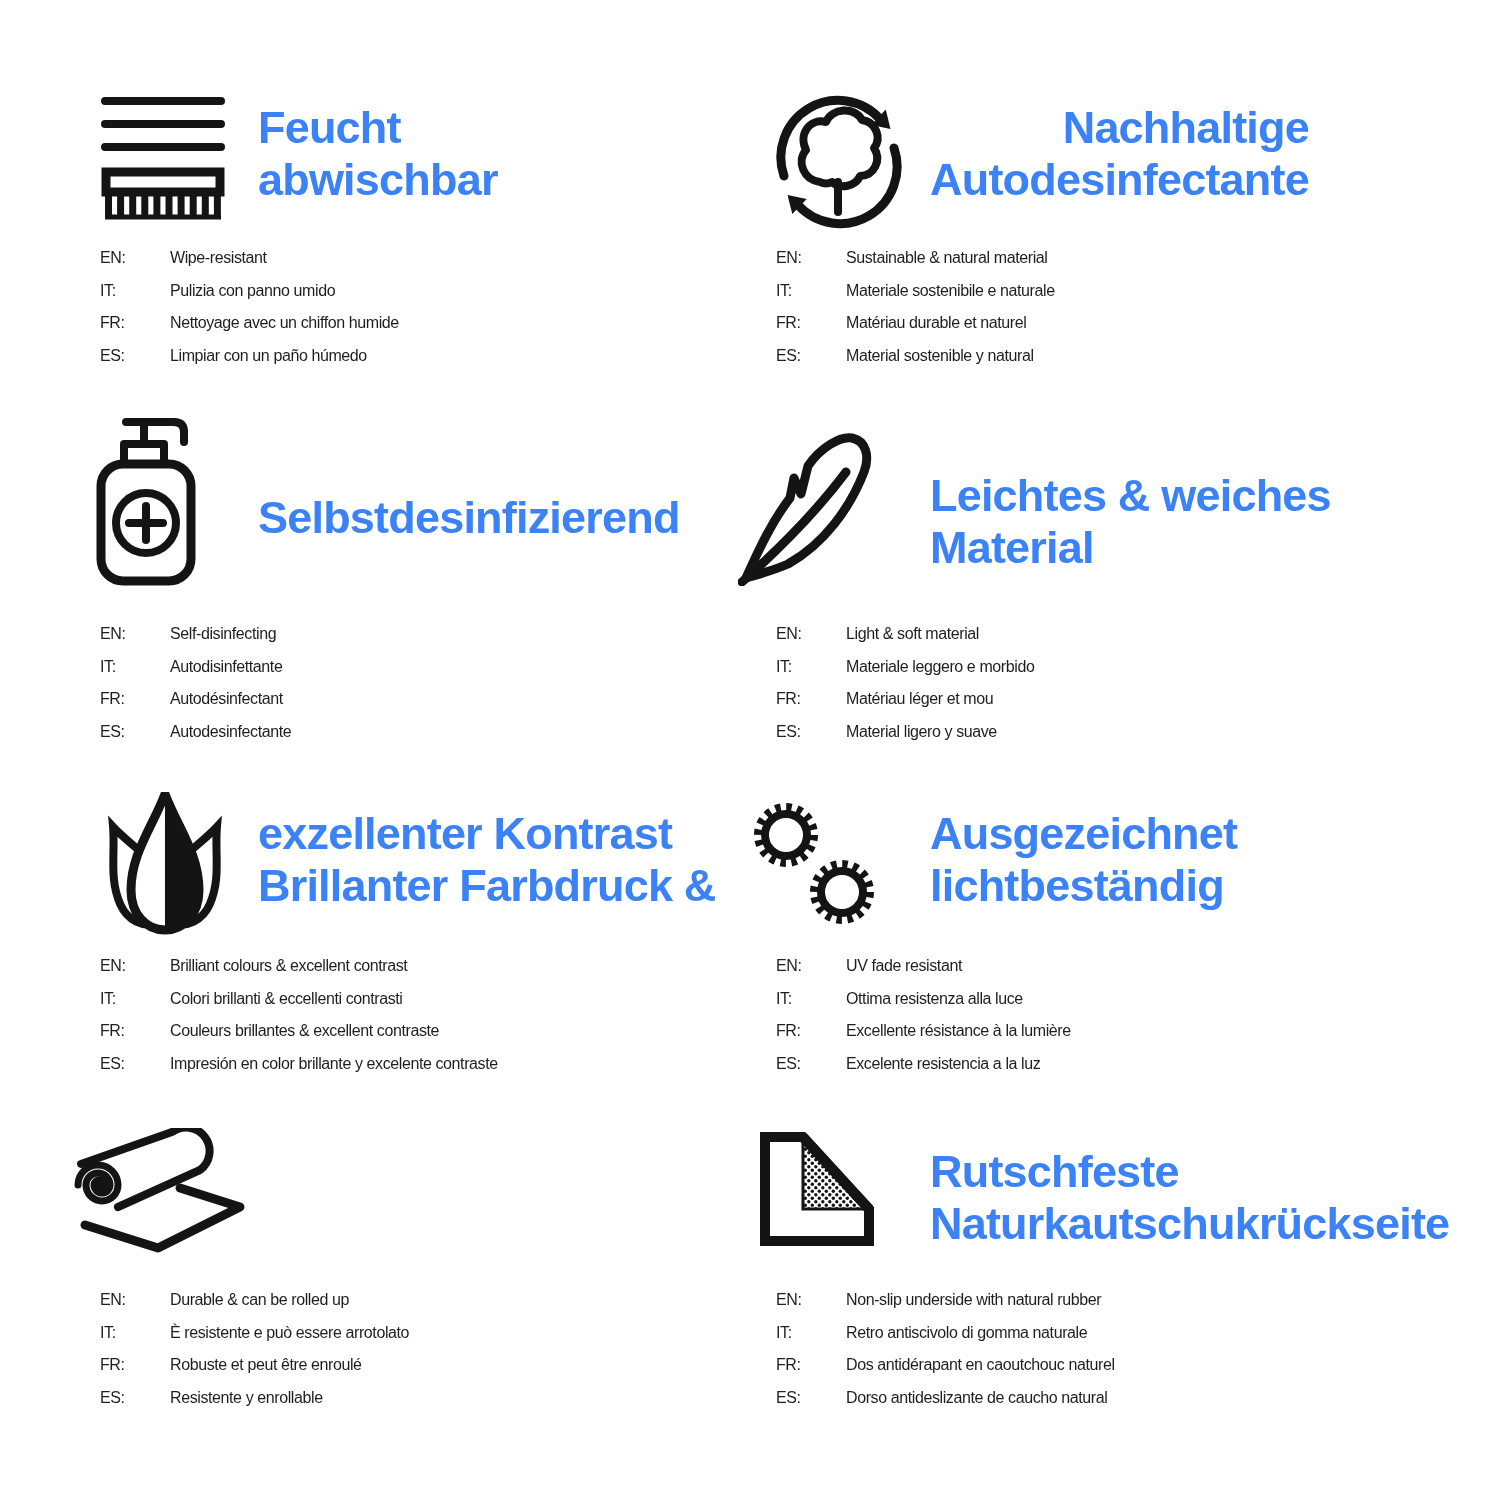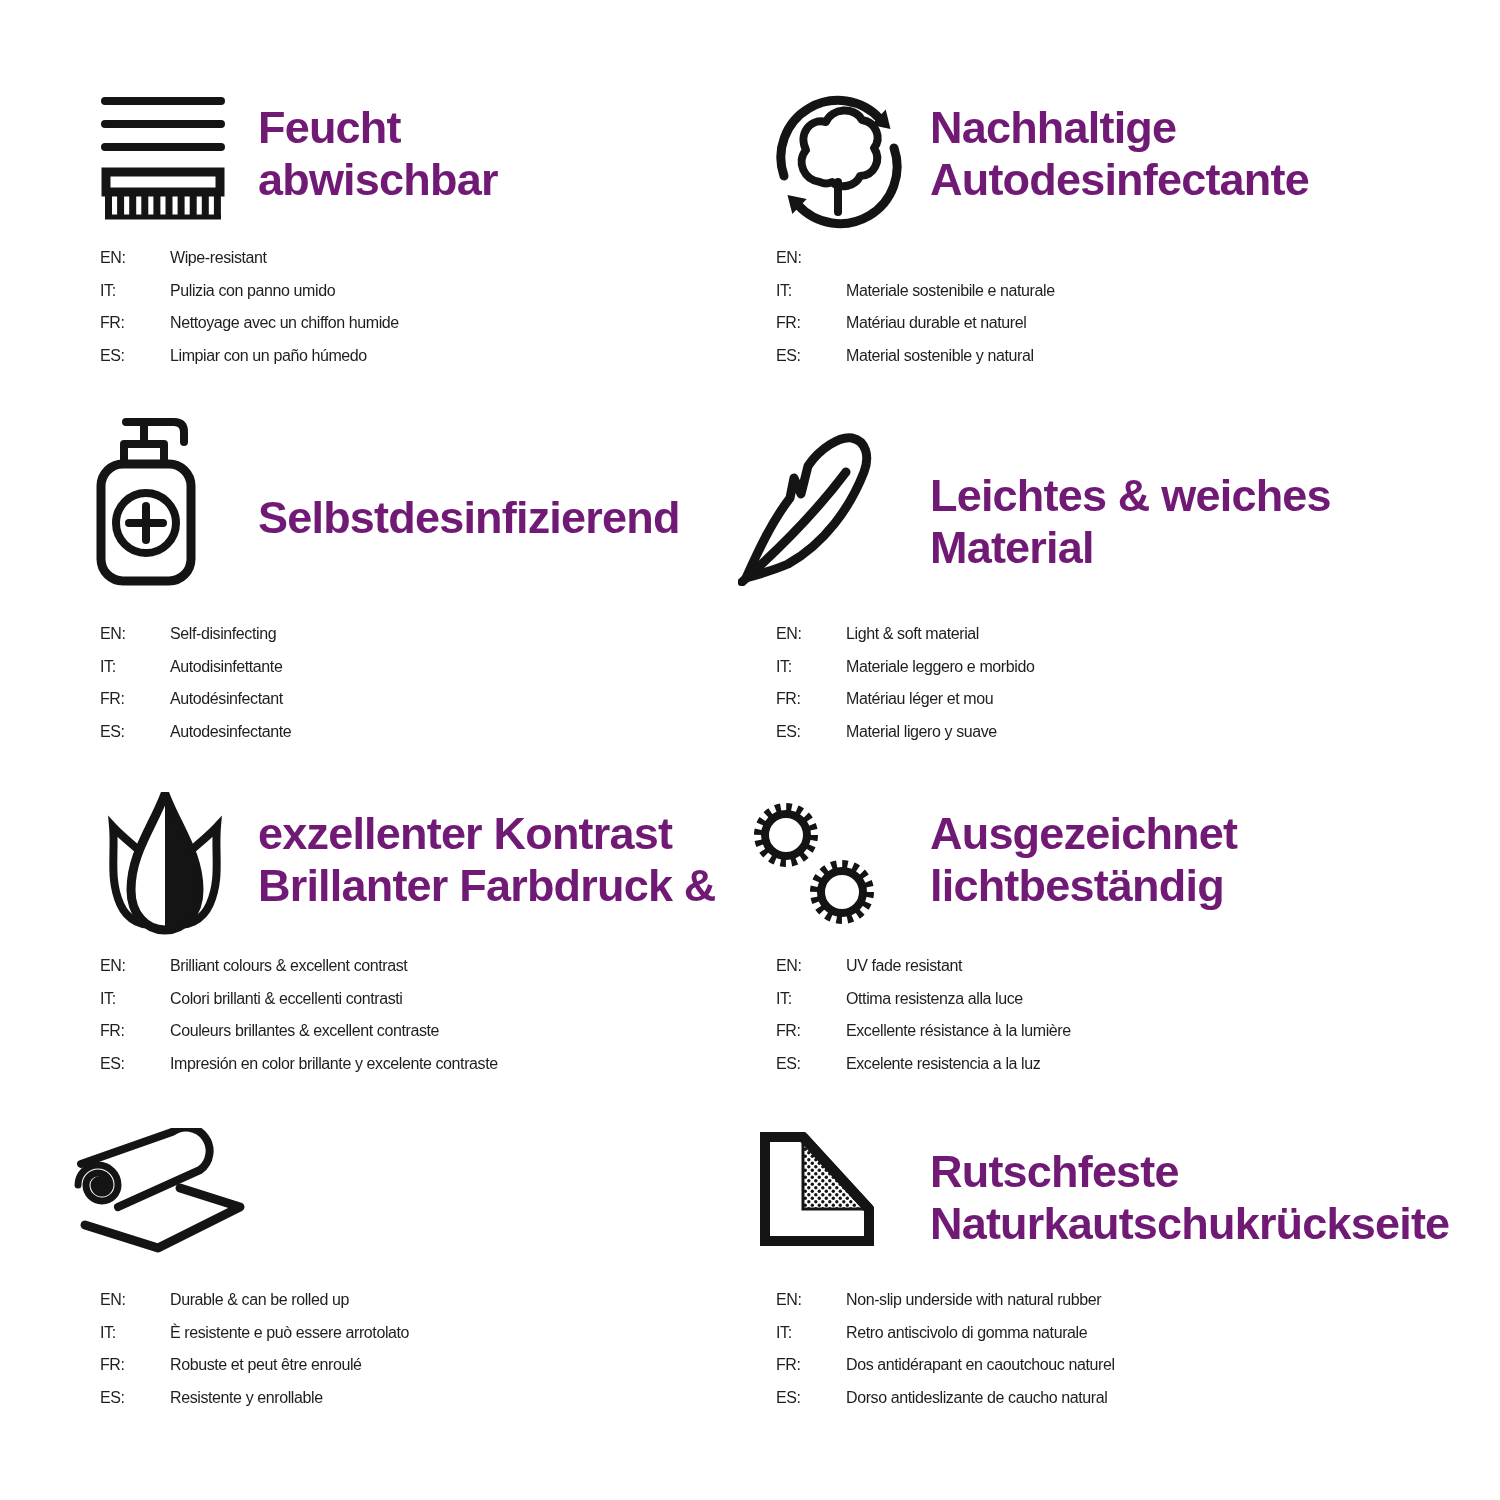--- a/index.html
+++ b/index.html
@@ -3,21 +3,21 @@
 <meta charset="utf-8">
 <style>
   html,body{margin:0;padding:0;background:#fff;}
   .canvas{
     position:relative;width:1500px;height:1500px;background:#ffffff;
     font-family:"Liberation Sans",sans-serif;color:#1e1e1e;overflow:hidden;
   }
   .icon{position:absolute;}
   .title{
     position:absolute;margin:0;font-weight:700;font-size:45px;line-height:52px;
-    letter-spacing:-0.8px;color:#701a75;white-space:nowrap;
+    letter-spacing:-0.8px;color:#3b82f6;white-space:nowrap;
   }
   .title span{display:block;}
   .list{position:absolute;font-size:16px;line-height:32.6px;font-weight:400;letter-spacing:-0.4px;}
   .lrow{display:flex;white-space:nowrap;}
   .lang{width:70px;flex:none;}
   svg{display:block;}
 </style>
 </head>
 <body>
 
@@ -74,27 +74,28 @@
       <g stroke="#141414" stroke-width="9" stroke-linecap="round" fill="none">
         <path d="M 12,86 A 57,57 0 0 1 108,29"></path>
         <path d="M 122,58 A 57,57 0 0 1 26,115"></path>
       </g>
       <path d="M 118.5,39 L 113.7,19.6 L 99.3,35.1 Z" fill="#141414"></path>
       <path d="M 15.5,105 L 20.3,124 L 34.7,109 Z" fill="#141414"></path>
       <path d="M 48,92 C 32,90 24,72 34,60 C 26,44 38,28 54,32 C 60,18 82,16 90,30 C 104,32 110,48 102,58 C 110,70 102,86 88,86 C 84,96 68,100 60,92 C 56,94 52,94 48,92 Z" fill="#ffffff" stroke="#141414" stroke-width="8" stroke-linejoin="round"></path>
       <line x1="66" y1="92" x2="66" y2="122" stroke="#141414" stroke-width="8" stroke-linecap="round"></line>
     </svg>
   </div>
-  <h2 class="title" style="left:930px;top:102px;">
+  <h2 class="title" style="left:930px;top:102px;text-align:right;">
     <span>Nachhaltige</span>
     <span>Autodesinfectante</span>
   </h2>
   <div class="list" style="left:776px;top:242px;">
     <div class="lrow">
         <span class="lang">EN:</span>
+        <span>Sustainable &amp; natural material</span>
       </div>
     <div class="lrow">
         <span class="lang">IT:</span>
         <span>Materiale sostenibile e naturale</span>
       </div>
     <div class="lrow">
         <span class="lang">FR:</span>
         <span>Matériau durable et naturel</span>
       </div>
     <div class="lrow">

